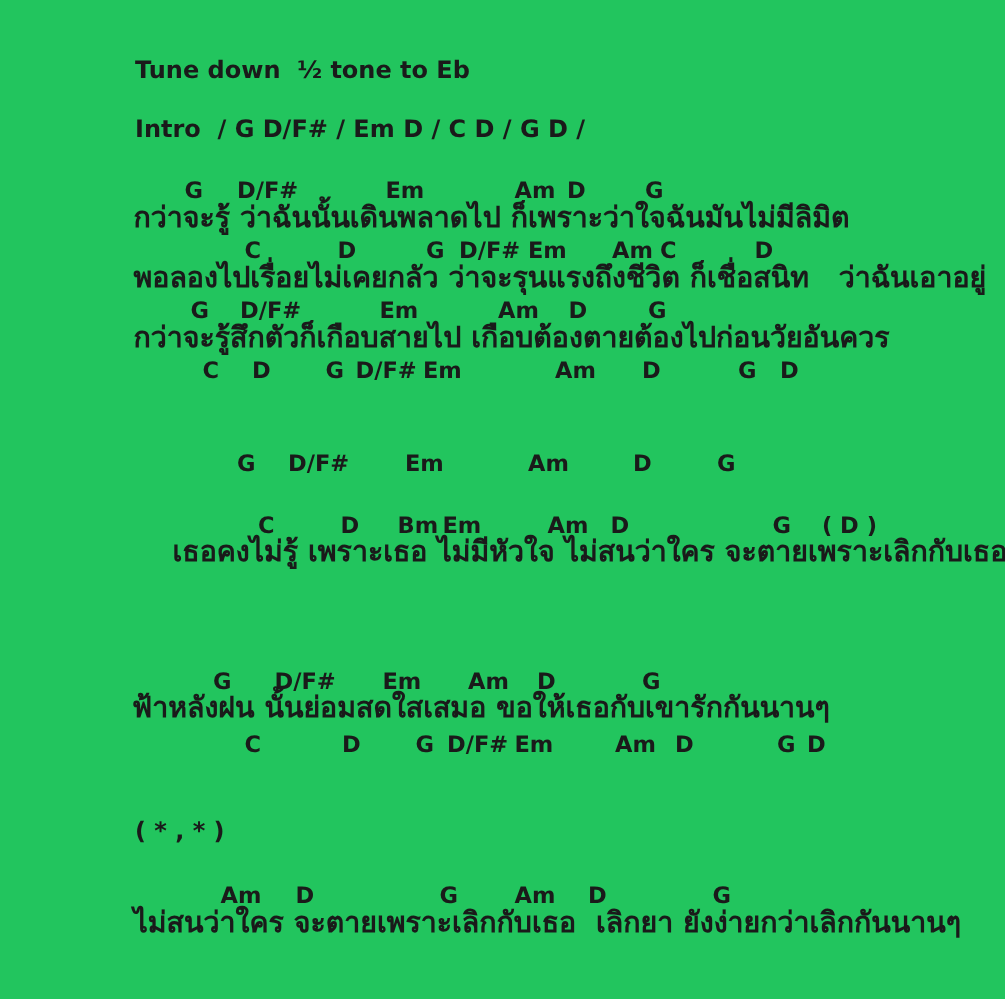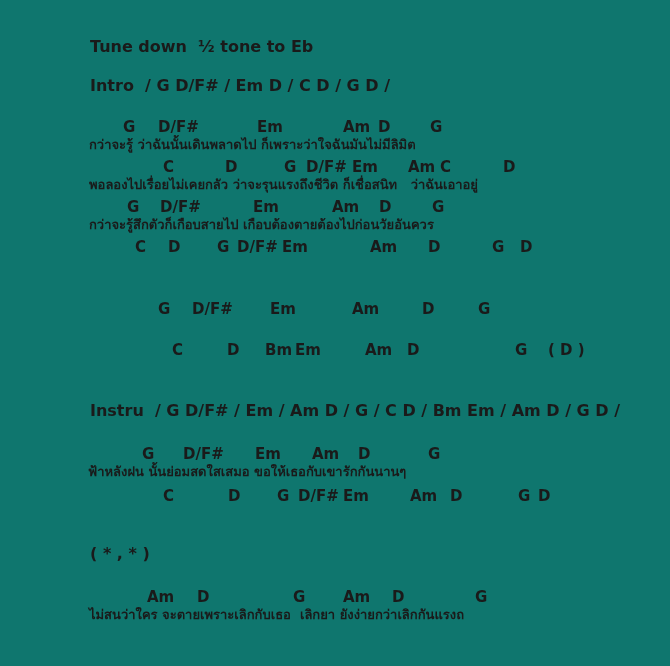--- a/index.html
+++ b/index.html
@@ -39,30 +39,30 @@
   .chord {
     position: absolute;
     top: 0;
     font-size: 15px;
     font-weight: bold;
     white-space: pre;
     line-height: 16px;
   }
   .lyric {
     position: absolute;
-    font-size: 13px;
+    font-size: 19px;
     font-weight: bold;
     white-space: pre;
     line-height: 18px;
   }
 </style>
 </head>
 <body>
 
-<div id="sheet" style="background: #0f766e; color: rgb(26, 26, 26);">
+<div id="sheet" style="background: #22c55e; color: rgb(26, 26, 26);">
     <div class="heading" style="left: 90px; top: 38px;">Tune down  ½ tone to Eb</div>
     <div class="heading" style="left: 90px; top: 77px;">Intro  / G D/F# / Em D / C D / G D /</div>
     <div class="chord-row" style="top: 119px;">
       <span class="chord" style="left: 123px;">G</span>
       <span class="chord" style="left: 158px;">D/F#</span>
       <span class="chord" style="left: 257px;">Em</span>
       <span class="chord" style="left: 343px;">Am</span>
       <span class="chord" style="left: 378px;">D</span>
       <span class="chord" style="left: 430px;">G</span>
     </div>
@@ -109,21 +109,21 @@
     <div class="chord-row" style="top: 342px;">
       <span class="chord" style="left: 172px;">C</span>
       <span class="chord" style="left: 227px;">D</span>
       <span class="chord" style="left: 265px;">Bm</span>
       <span class="chord" style="left: 295px;">Em</span>
       <span class="chord" style="left: 365px;">Am</span>
       <span class="chord" style="left: 407px;">D</span>
       <span class="chord" style="left: 515px;">G</span>
       <span class="chord" style="left: 548px;">( D )</span>
     </div>
-    <div class="heading" style="left: 90px; top: 402px;">Instru  / G D/F# / Em / Am D / G / C D / Bm Em / Am D / G D /</div>
+    <div class="lyric" style="left: 115px; top: 359px;">เธอคงไม่รู้ เพราะเธอ ไม่มีหัวใจ ไม่สนว่าใคร จะตายเพราะเลิกกับเธอ</div>
     <div class="chord-row" style="top: 446px;">
       <span class="chord" style="left: 142px;">G</span>
       <span class="chord" style="left: 183px;">D/F#</span>
       <span class="chord" style="left: 255px;">Em</span>
       <span class="chord" style="left: 312px;">Am</span>
       <span class="chord" style="left: 358px;">D</span>
       <span class="chord" style="left: 428px;">G</span>
     </div>
     <div class="lyric" style="left: 88px; top: 463px;">ฟ้าหลังฝน นั้นย่อมสดใสเสมอ ขอให้เธอกับเขารักกันนานๆ</div>
     <div class="chord-row" style="top: 488px;">
@@ -139,14 +139,14 @@
     </div>
     <div class="marker" style="left: 90px; top: 545px;">( * , * )</div>
     <div class="chord-row" style="top: 589px;">
       <span class="chord" style="left: 147px;">Am</span>
       <span class="chord" style="left: 197px;">D</span>
       <span class="chord" style="left: 293px;">G</span>
       <span class="chord" style="left: 343px;">Am</span>
       <span class="chord" style="left: 392px;">D</span>
       <span class="chord" style="left: 475px;">G</span>
     </div>
-    <div class="lyric" style="left: 89px; top: 606px;">ไม่สนว่าใคร จะตายเพราะเลิกกับเธอ  เลิกยา ยังง่ายกว่าเลิกกันแรงถ</div>
+    <div class="lyric" style="left: 89px; top: 606px;">ไม่สนว่าใคร จะตายเพราะเลิกกับเธอ  เลิกยา ยังง่ายกว่าเลิกกันนานๆ</div>
   </div>
 
 </body></html>

